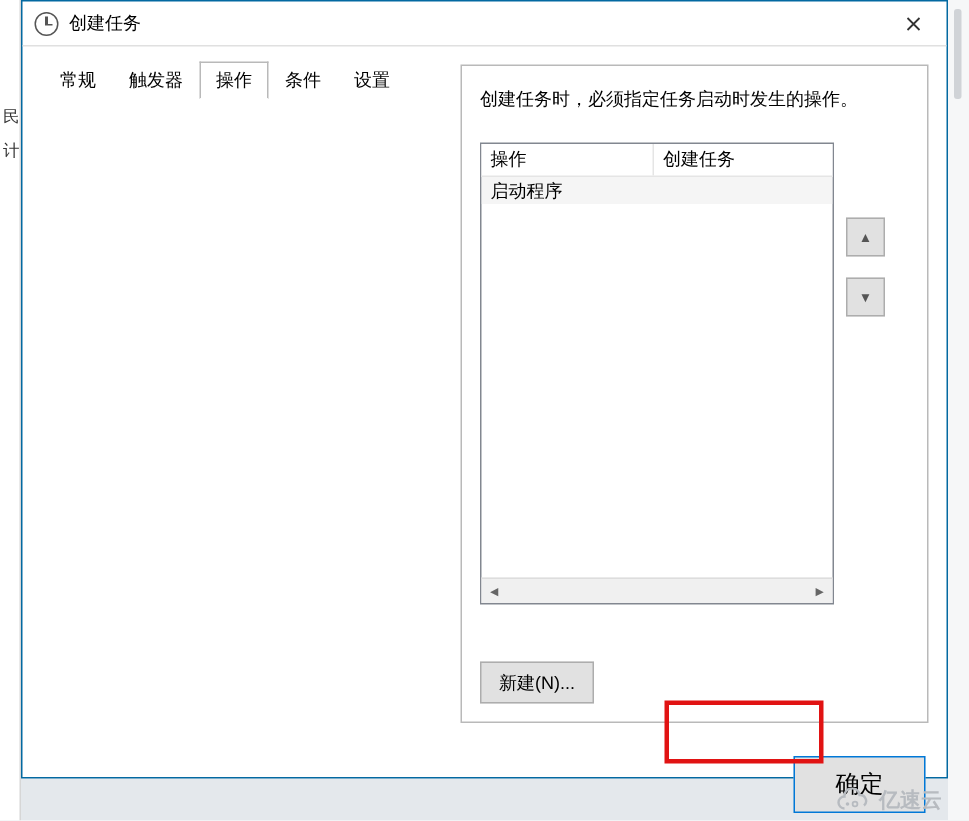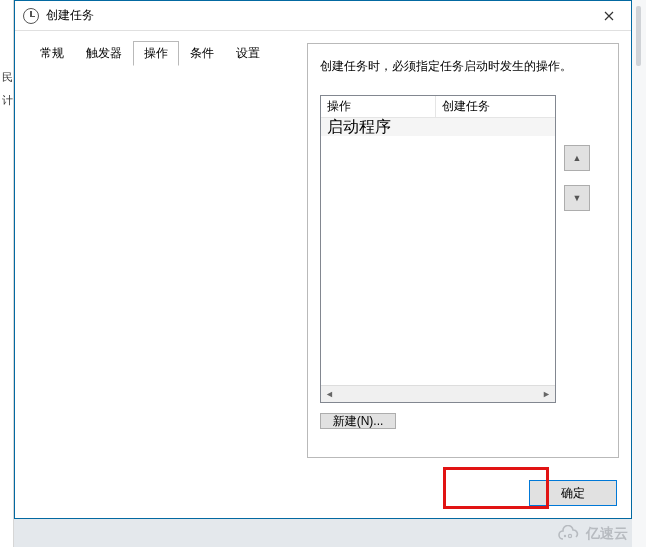--- a/index.html
+++ b/index.html
@@ -138,21 +138,21 @@
     overflow: hidden;
   }
   .list-row {
     display: flex;
     height: 18px;
     align-items: center;
     background: #f5f5f5;
   }
   .list-row .cell {
     padding: 0 6px;
-    font-size: 16px;
+    font-size: 12px;
     color: #000;
   }
   .list-row .cell.col-op { width: 115px; }
   .list-row .cell.col-det { flex: 1; }
   .hscroll {
     height: 17px;
     background: #f0f0f0;
     border-top: 1px solid #ddd;
     display: flex;
     align-items: center;
@@ -178,44 +178,45 @@
     color: #555; font-size: 9px;
     cursor: pointer;
   }
   .action-row {
     display: flex;
     gap: 8px;
     margin-top: 10px;
   }
   .btn {
     min-width: 76px;
-    height: 16px;
+    height: 28px;
     background: #e1e1e1;
     border: 1px solid #adadad;
     padding: 0 10px;
     display: inline-flex;
     align-items: center;
     justify-content: center;
     font-size: 12px;
     color: #000;
     cursor: pointer;
+    margin-top: 28px;
   }
   .footer {
     display: flex;
     justify-content: flex-end;
     gap: 10px;
     padding: 10px 14px 12px 14px;
     position: relative;
   }
   .btn-ok, .btn-cancel {
     width: 88px;
-    height: 26px;
+    height: 38px;
     background: #e1e1e1;
     border: 1px solid #adadad;
-    font-size: 12px;
+    font-size: 16px;
     color: #000;
     cursor: pointer;
     display: inline-flex; align-items: center; justify-content: center;
   }
   .btn-ok { border: 1px solid #0078d7; background: #e1e1e1; }
   .highlight-box {
     position: absolute;
     border: 3px solid #e11313;
     pointer-events: none;
     left: 443px;

